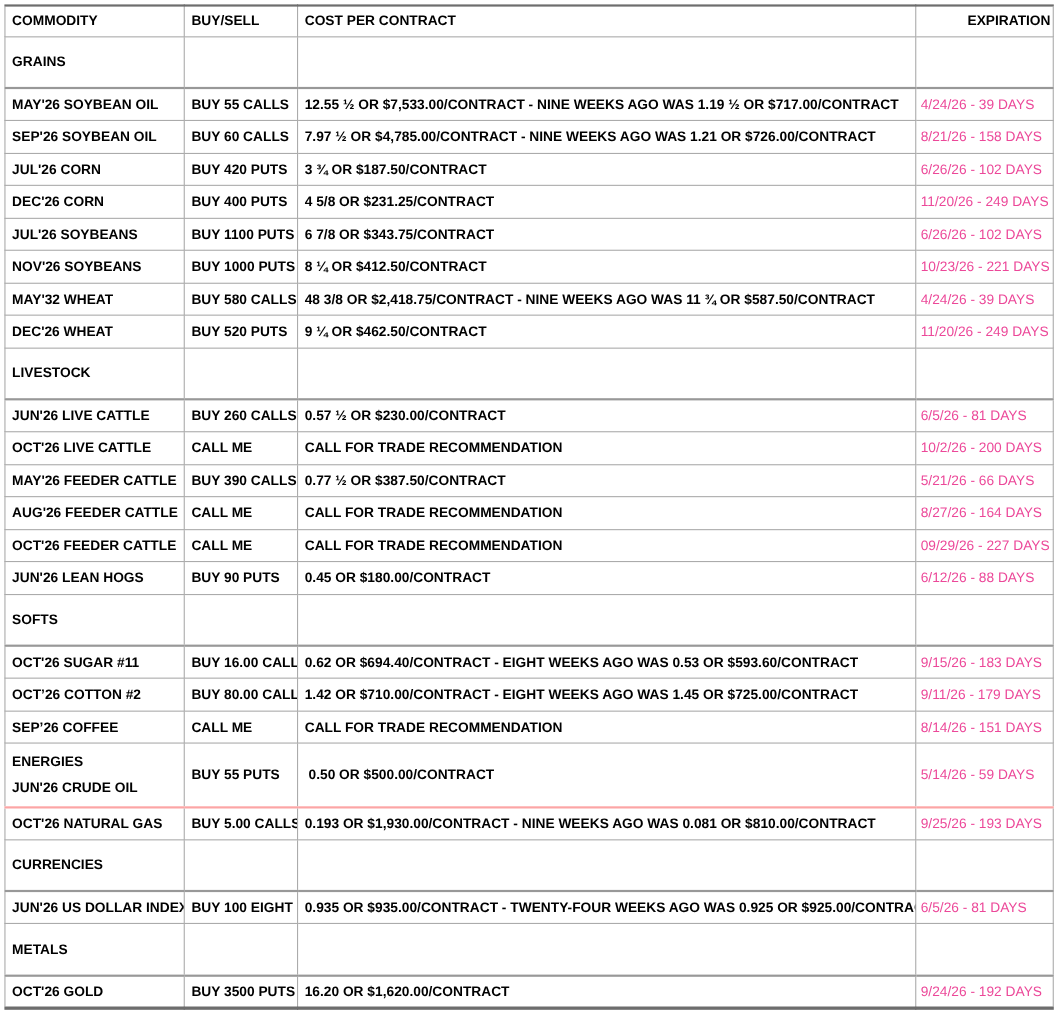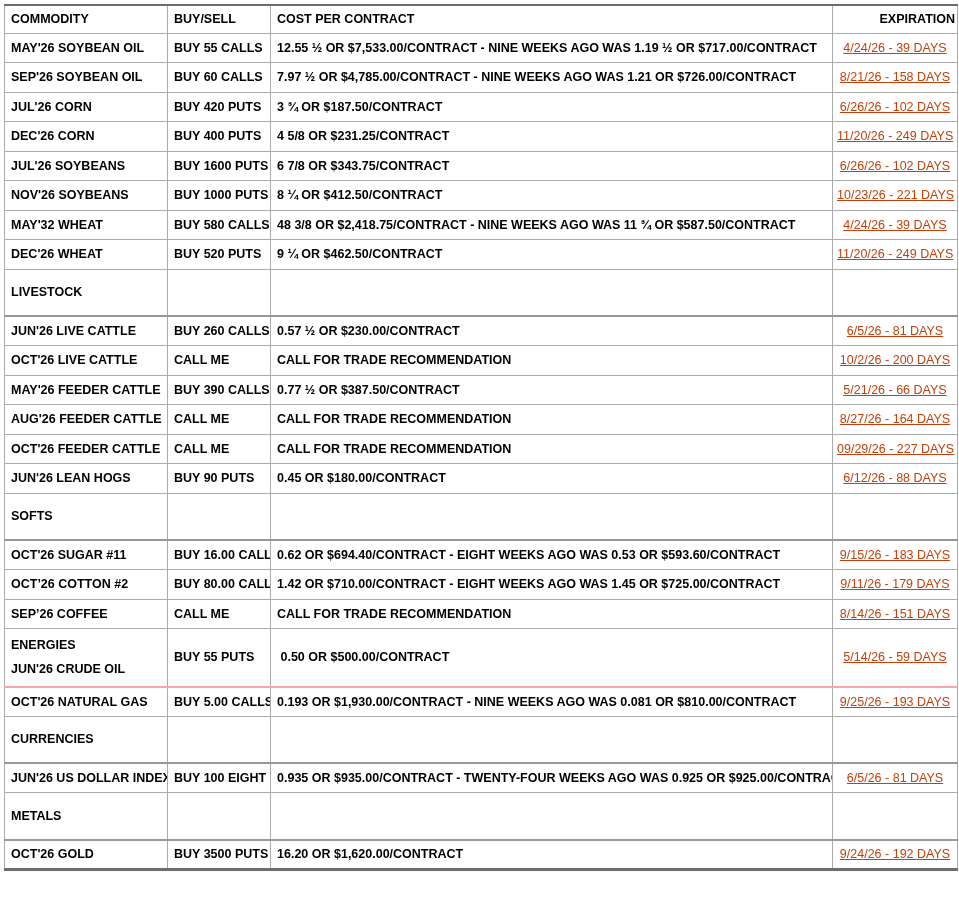--- a/index.html
+++ b/index.html
@@ -32,25 +32,23 @@
     white-space: pre;
     overflow: hidden;
   }
   tr.header th { height: 28px; }
   tr.data td { height: 29.5px; }
   tr.section td { height: 47px; border-bottom: 2px solid #989898; }
   tr.section td:first-child { border-bottom: 2px solid #989898; }
   tr.section-data td { height: 58px; border-bottom: 2px solid #fca5a5; }
   tr.section-data .commodity-line { line-height: 24px; }
   td.cell-expiration {
-    text-align: center;
     font-weight: normal;
-    color: #c2410c;
+    color: #ec4899;
     padding: 0 4px;
-    text-decoration: underline;
   }
   th.cell-expiration { text-align: right; font-weight: bold; color: #000000; padding: 0 2px 0 6px; }
 </style>
 </head>
 <body>
 
 <table class="options-table">
   <colgroup>
     <col style="width:163px">
     <col style="width:103px">
@@ -59,20 +57,26 @@
   </colgroup>
   <thead>
     <tr class="header">
       <th class="cell-commodity">COMMODITY</th>
       <th class="cell-buysell">BUY/SELL</th>
       <th class="cell-cost">COST PER CONTRACT</th>
       <th class="cell-expiration">EXPIRATION</th>
     </tr>
   </thead>
   <tbody id="rows">
+      <tr class="section">
+        <td class="cell-commodity">GRAINS</td>
+        <td class="cell-buysell"></td>
+        <td class="cell-cost"></td>
+        <td class="cell-expiration"></td>
+      </tr>
       <tr class="data">
         <td class="cell-commodity">MAY'26 SOYBEAN OIL</td>
         <td class="cell-buysell">BUY 55 CALLS</td>
         <td class="cell-cost">12.55 ½ OR $7,533.00/CONTRACT - NINE WEEKS AGO WAS 1.19 ½ OR $717.00/CONTRACT</td>
         <td class="cell-expiration">4/24/26 - 39 DAYS</td>
       </tr>
       <tr class="data">
         <td class="cell-commodity">SEP'26 SOYBEAN OIL</td>
         <td class="cell-buysell">BUY 60 CALLS</td>
         <td class="cell-cost">7.97 ½ OR $4,785.00/CONTRACT - NINE WEEKS AGO WAS 1.21 OR $726.00/CONTRACT</td>
@@ -85,21 +89,21 @@
         <td class="cell-expiration">6/26/26 - 102 DAYS</td>
       </tr>
       <tr class="data">
         <td class="cell-commodity">DEC'26 CORN</td>
         <td class="cell-buysell">BUY 400 PUTS</td>
         <td class="cell-cost">4 5/8 OR $231.25/CONTRACT</td>
         <td class="cell-expiration">11/20/26 - 249 DAYS</td>
       </tr>
       <tr class="data">
         <td class="cell-commodity">JUL'26 SOYBEANS</td>
-        <td class="cell-buysell">BUY 1600 PUTS</td>
+        <td class="cell-buysell">BUY 1100 PUTS</td>
         <td class="cell-cost">6 7/8 OR $343.75/CONTRACT</td>
         <td class="cell-expiration">6/26/26 - 102 DAYS</td>
       </tr>
       <tr class="data">
         <td class="cell-commodity">NOV'26 SOYBEANS</td>
         <td class="cell-buysell">BUY 1000 PUTS</td>
         <td class="cell-cost">8 ¼ OR $412.50/CONTRACT</td>
         <td class="cell-expiration">10/23/26 - 221 DAYS</td>
       </tr>
       <tr class="data">

